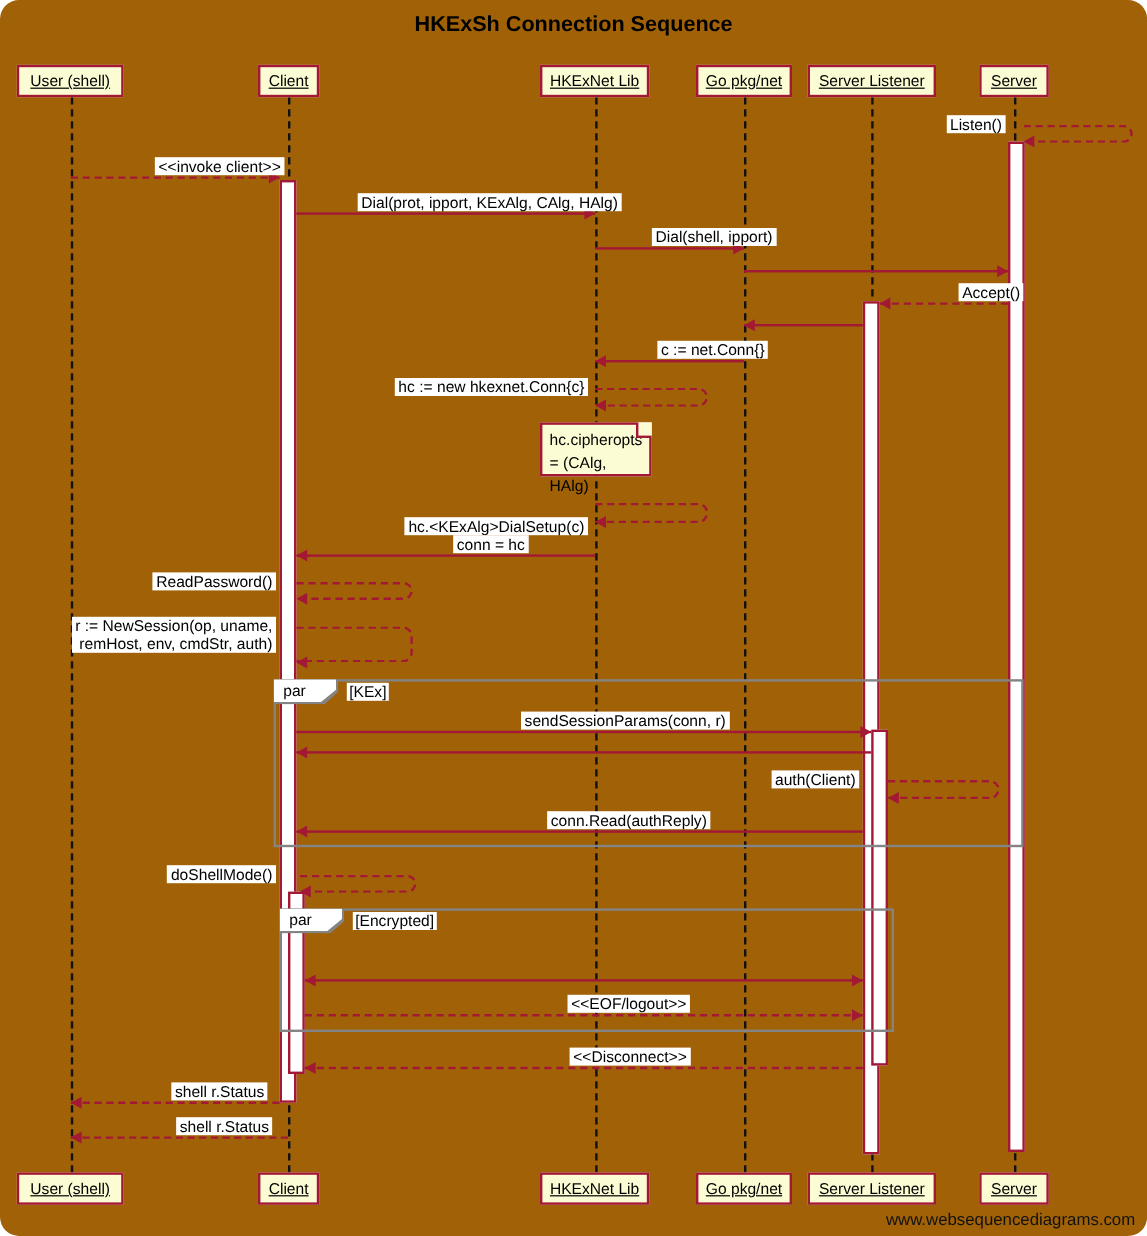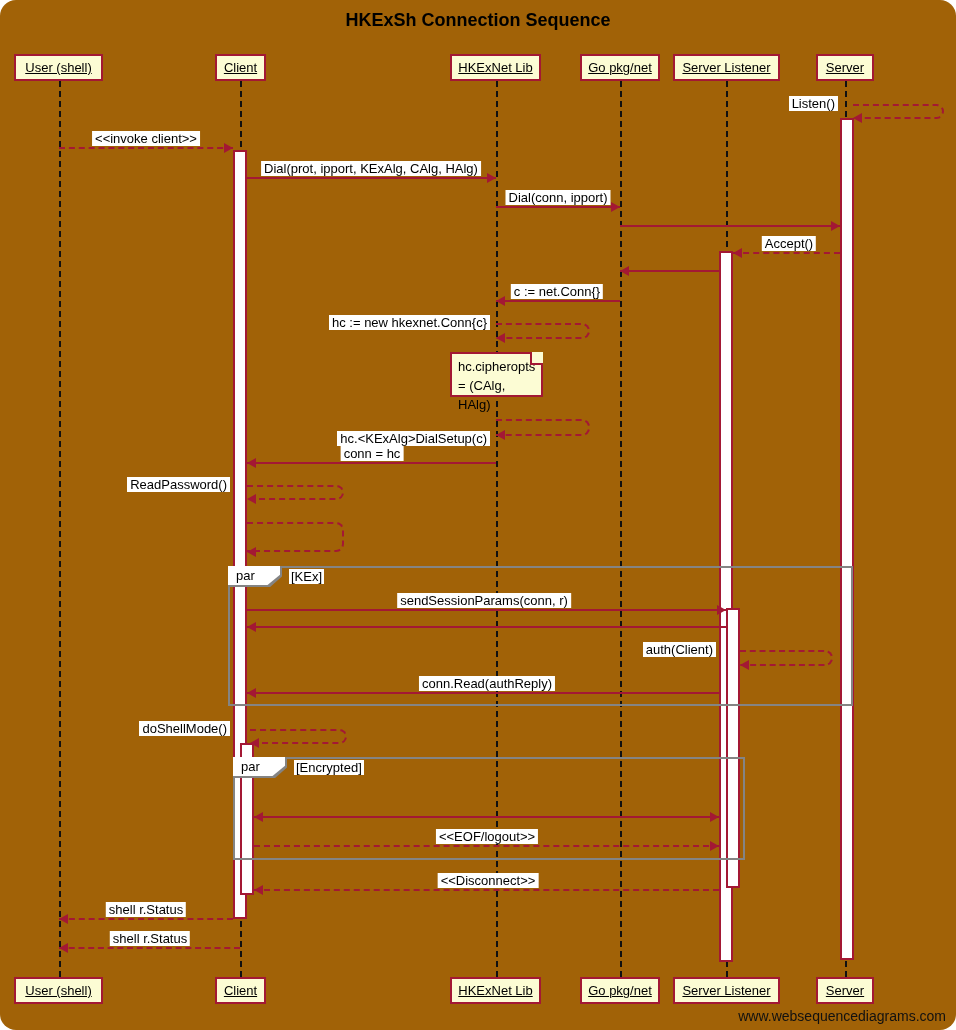--- a/index.html
+++ b/index.html
@@ -33,21 +33,21 @@
   .s{border-top:2px solid var(--red);}
   .d{border-top:2px dashed var(--red);}
   .head{position:absolute;width:0;height:0;z-index:4;
         border-top:5px solid transparent;border-bottom:5px solid transparent;}
   .hr{border-left:9px solid var(--red);}
   .hl{border-right:9px solid var(--red);}
   .loop{position:absolute;border:2px dashed var(--red);border-left:none;
         border-radius:0 8px 8px 0;box-sizing:border-box;z-index:4;}
   .lbl{position:absolute;font-size:13px;line-height:15px;white-space:nowrap;
        background:#fff;padding:0 3px;z-index:4;}
-  .ctr{transform:translateX(-50%);text-align:center;}
+  .ctr{transform:translateX(-50%);text-align:center;margin-left:37px;}
   .ral{text-align:right;}
   .pre{white-space:pre-line;}
   .note{position:absolute;background:var(--fill);border:2px solid var(--red);
         box-sizing:border-box;z-index:5;}
   .note-text{position:absolute;left:6px;top:3px;font-size:13px;line-height:19px;
              white-space:pre-line;}
   .fold-w{position:absolute;top:-2px;right:-2px;width:0;height:0;z-index:5;
           border-style:solid;border-width:0 13px 13px 0;
           border-color:transparent #fff transparent transparent;}
   .fold-l{position:absolute;top:-2px;right:-2px;width:13px;height:13px;z-index:5;
@@ -98,21 +98,21 @@
   <div class="line d" style="left:59px;top:147px;width:174px;"></div>
   <div class="head hr" style="left:224px;top:143px;"></div>
   <div class="lbl ctr" style="left:146px;top:131px;">&lt;&lt;invoke client&gt;&gt;</div>
 
   <div class="line s" style="left:247px;top:177px;width:249px;"></div>
   <div class="head hr" style="left:487px;top:173px;"></div>
   <div class="lbl ctr" style="left:371px;top:161px;">Dial(prot, ipport, KExAlg, CAlg, HAlg)</div>
 
   <div class="line s" style="left:496px;top:206px;width:124px;"></div>
   <div class="head hr" style="left:611px;top:202px;"></div>
-  <div class="lbl ctr" style="left:558px;top:190px;">Dial(conn, ipport)</div>
+  <div class="lbl ctr" style="left:558px;top:190px;">Dial(shell, ipport)</div>
 
   <div class="line s" style="left:620px;top:225px;width:220px;"></div>
   <div class="head hr" style="left:831px;top:221px;"></div>
 
   <div class="line d" style="left:733px;top:252px;width:107px;"></div>
   <div class="head hl" style="left:733px;top:248px;"></div>
   <div class="lbl ctr" style="left:789px;top:236px;">Accept()</div>
 
   <div class="line s" style="left:620px;top:270px;width:99px;"></div>
   <div class="head hl" style="left:620px;top:266px;"></div>
@@ -139,20 +139,22 @@
   <div class="line s" style="left:247px;top:462px;width:249px;"></div>
   <div class="head hl" style="left:247px;top:458px;"></div>
   <div class="lbl ctr" style="left:372px;top:446px;">conn = hc</div>
 
   <div class="loop" style="left:247px;top:485px;width:97px;height:15px;"></div>
   <div class="head hl" style="left:247px;top:494px;"></div>
   <div class="lbl ral" style="right:726px;top:477px;">ReadPassword()</div>
 
   <div class="loop" style="left:247px;top:522px;width:97px;height:30px;"></div>
   <div class="head hl" style="left:247px;top:547px;"></div>
+  <div class="lbl ral pre" style="right:726px;top:514px;">r := NewSession(op, uname,
+remHost, env, cmdStr, auth)</div>
 
   <div class="line s" style="left:247px;top:609px;width:479px;"></div>
   <div class="head hr" style="left:717px;top:605px;"></div>
   <div class="lbl ctr" style="left:484px;top:593px;">sendSessionParams(conn, r)</div>
 
   <div class="line s" style="left:247px;top:626px;width:479px;"></div>
   <div class="head hl" style="left:247px;top:622px;"></div>
 
   <div class="loop" style="left:740px;top:650px;width:93px;height:16px;"></div>
   <div class="head hl" style="left:740px;top:660px;"></div>

